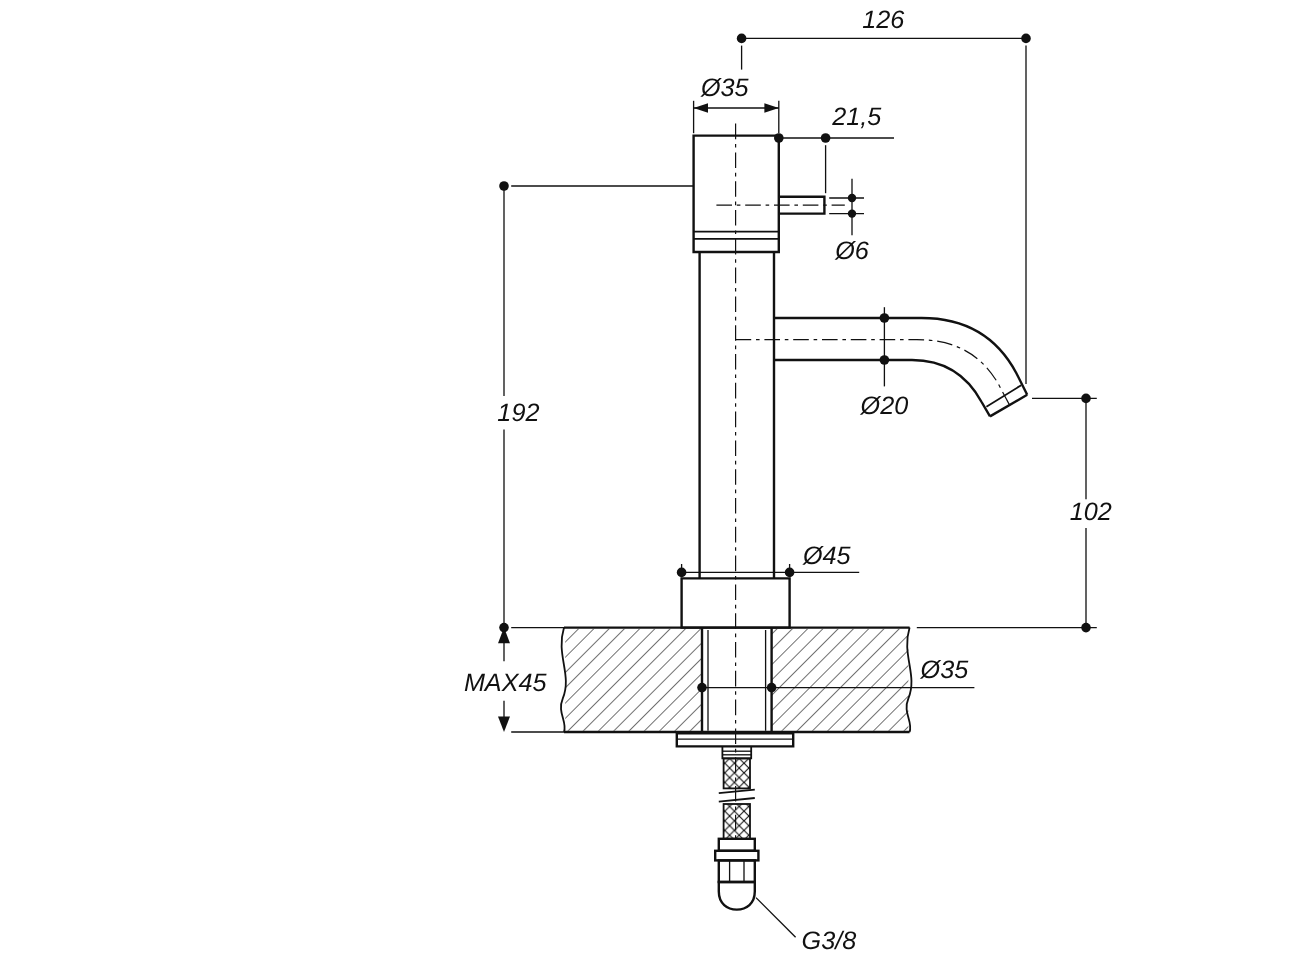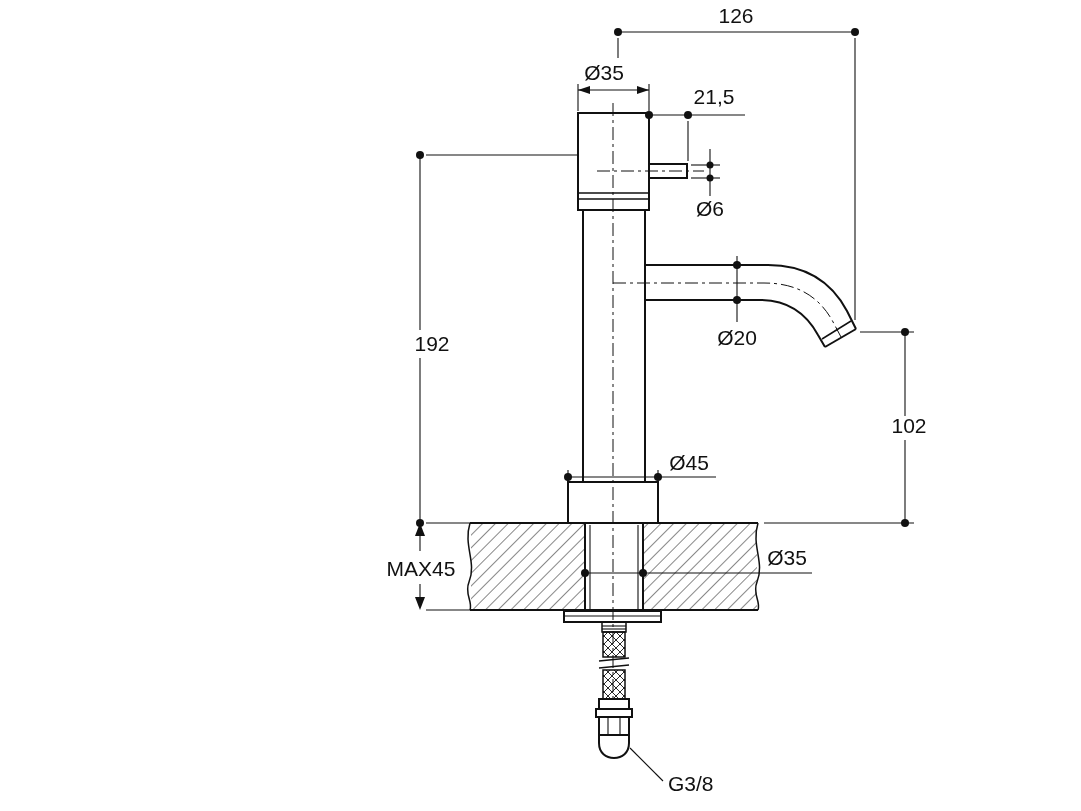--- a/index.html
+++ b/index.html
@@ -2,20 +2,21 @@
 <html><head>
 <meta charset="utf-8">
 <style>
   html, body { margin: 0; padding: 0; background: #ffffff; }
   .canvas {
     position: relative;
     width: 1081px;
     height: 811px;
     background: #ffffff;
     overflow: hidden;
+    font-style: italic;
   }
   svg { display: block; }
   .dim-label {
     font-family: "Liberation Sans", sans-serif;
     font-size: 21px;
     fill: #111111;
   }
   .obj  { stroke: #111111; stroke-width: 2;   fill: none; }
   .thin { stroke: #111111; stroke-width: 1.1; fill: none; }
   .med  { stroke: #111111; stroke-width: 1.5; fill: none; }

